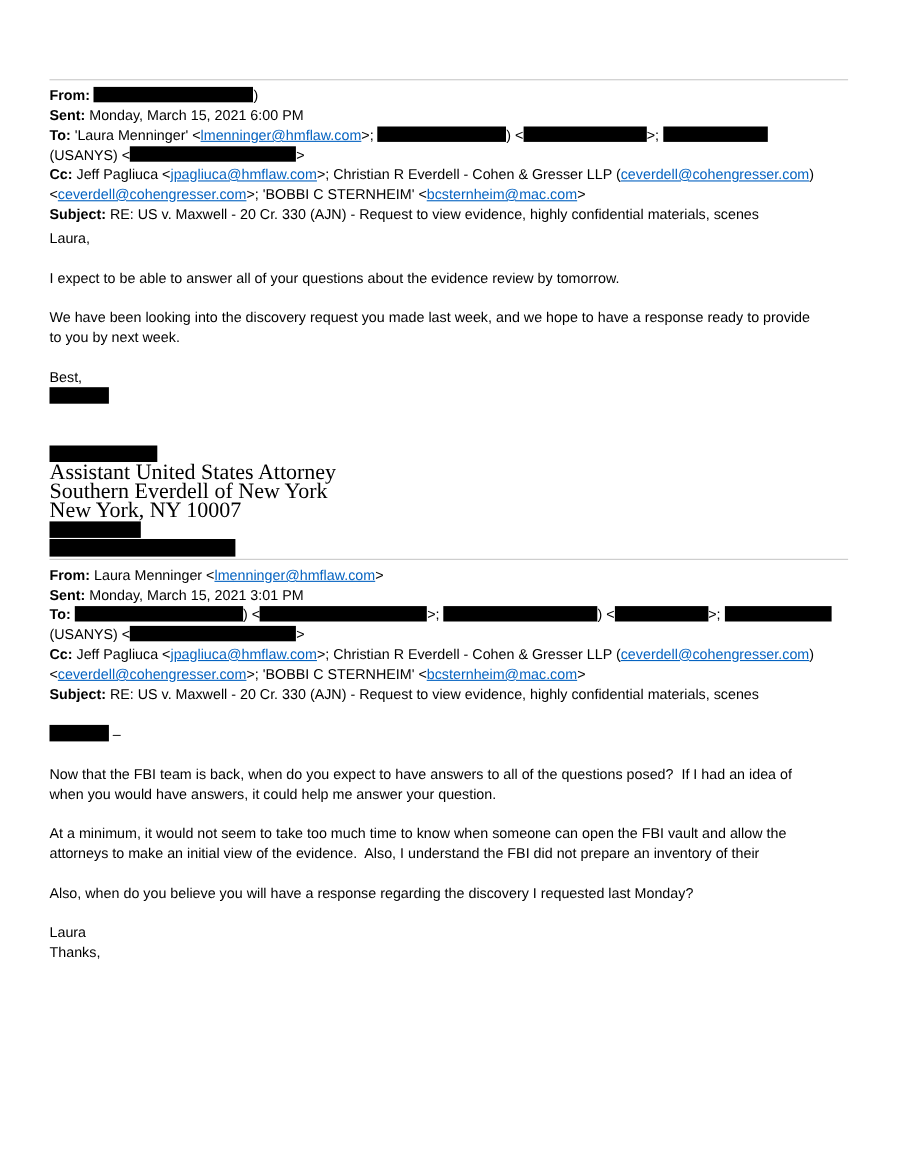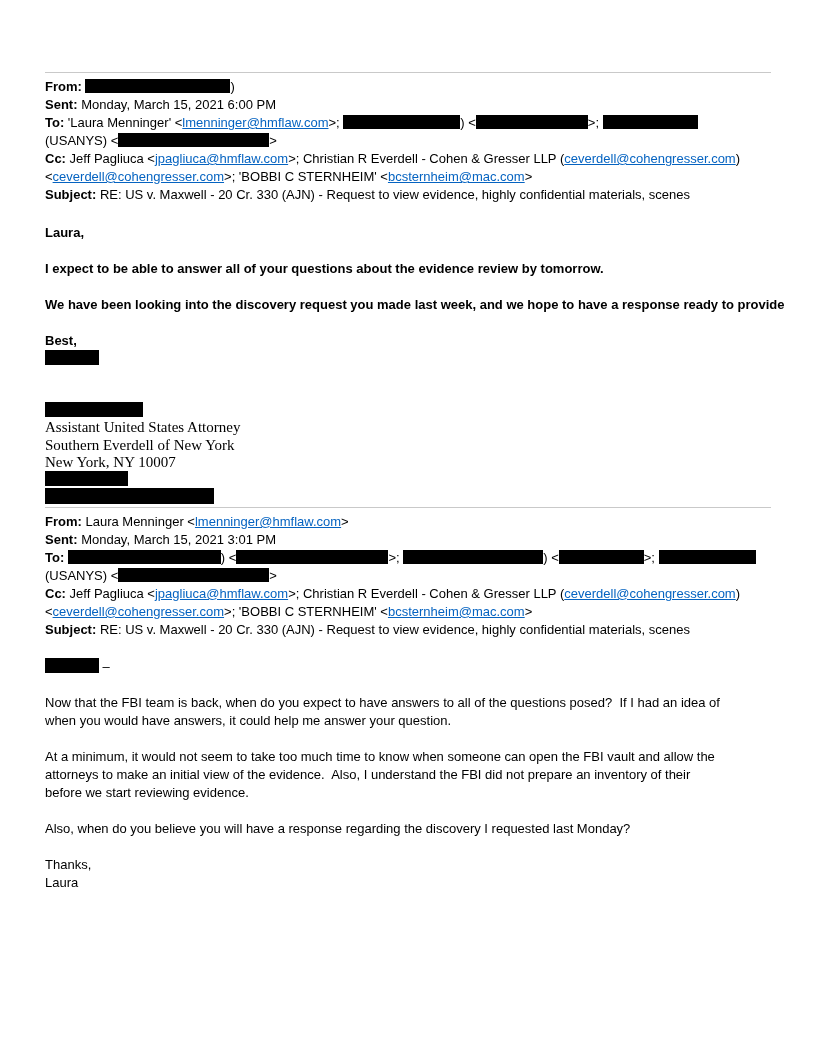--- a/index.html
+++ b/index.html
@@ -26,25 +26,25 @@
     min-height: 18px;
   }
   .b { font-weight: bold; }
   a.lnk { color: #0563C1; cursor: pointer; }
   .redact {
     display: inline-block;
     background: #000000;
     height: 14px;
     vertical-align: -2px;
   }
-  .body1 { margin-top: 20px; font-weight: bold; }
+  .body1 { margin-top: 4px; }
   .signature {
     margin-top: 34px;
     font-family: "Liberation Serif", serif;
-    font-size: 15px;
+    font-size: 20px;
   }
   .signature .line { line-height: 17.3px; min-height: 17.3px; }
   .email2 { }
   .body2 { margin-top: 19px; }
 </style>
 </head>
 <body>
 
 <div class="page">
 
@@ -58,20 +58,21 @@
         <div class="line"><span class="b">Cc: </span><span>Jeff Pagliuca &lt;</span><a class="lnk" href="#">jpagliuca@hmflaw.com</a><span>&gt;; Christian R Everdell - Cohen &amp; Gresser LLP (</span><a class="lnk" href="#">ceverdell@cohengresser.com</a><span>)</span></div>
         <div class="line"><span>&lt;</span><a class="lnk" href="#">ceverdell@cohengresser.com</a><span>&gt;; 'BOBBI C STERNHEIM' &lt;</span><a class="lnk" href="#">bcsternheim@mac.com</a><span>&gt;</span></div>
         <div class="line"><span class="b">Subject: </span><span>RE: US v. Maxwell - 20 Cr. 330 (AJN) - Request to view evidence, highly confidential materials, scenes</span></div>
       </div>
     <div class="body body1">
         <div class="line"><span>Laura,</span></div>
         <div class="line">&nbsp;</div>
         <div class="line"><span>I expect to be able to answer all of your questions about the evidence review by tomorrow.</span></div>
         <div class="line">&nbsp;</div>
         <div class="line"><span>We have been looking into the discovery request you made last week, and we hope to have a response ready to provide</span></div>
+        <div class="line"><span>to you by next week.</span></div>
         <div class="line">&nbsp;</div>
         <div class="line"><span>Best,</span></div>
         <div class="line"><span class="redact" style="width: 54px; height: 15px;"></span></div>
       </div>
     <div class="signature">
         <div class="line"><span class="redact" style="width: 98px; height: 15px;"></span></div>
         <div class="line"><span>Assistant United States Attorney</span></div>
         <div class="line"><span>Southern Everdell of New York</span></div>
         <div class="line"><span>New York, NY 10007</span></div>
         <div class="line"><span class="redact" style="width: 83px; height: 15px;"></span></div>
@@ -91,22 +92,21 @@
         <div class="line"><span class="b">Subject: </span><span>RE: US v. Maxwell - 20 Cr. 330 (AJN) - Request to view evidence, highly confidential materials, scenes</span></div>
       </div>
     <div class="body body2">
         <div class="line"><span class="redact" style="width: 54px; height: 15px;"></span><span> –</span></div>
         <div class="line">&nbsp;</div>
         <div class="line"><span>Now that the FBI team is back, when do you expect to have answers to all of the questions posed?  If I had an idea of</span></div>
         <div class="line"><span>when you would have answers, it could help me answer your question.</span></div>
         <div class="line">&nbsp;</div>
         <div class="line"><span>At a minimum, it would not seem to take too much time to know when someone can open the FBI vault and allow the</span></div>
         <div class="line"><span>attorneys to make an initial view of the evidence.  Also, I understand the FBI did not prepare an inventory of their</span></div>
-        <div class="line"><span>before we start reviewing evidence.</span></div>
         <div class="line">&nbsp;</div>
         <div class="line"><span>Also, when do you believe you will have a response regarding the discovery I requested last Monday?</span></div>
         <div class="line">&nbsp;</div>
+        <div class="line"><span>Laura</span></div>
         <div class="line"><span>Thanks,</span></div>
-        <div class="line"><span>Laura</span></div>
       </div>
   </div>
 
 </div>
 
 </body></html>

